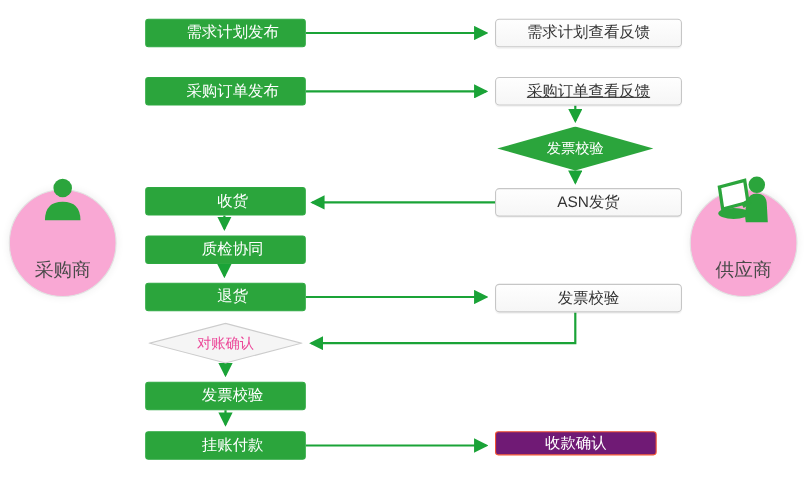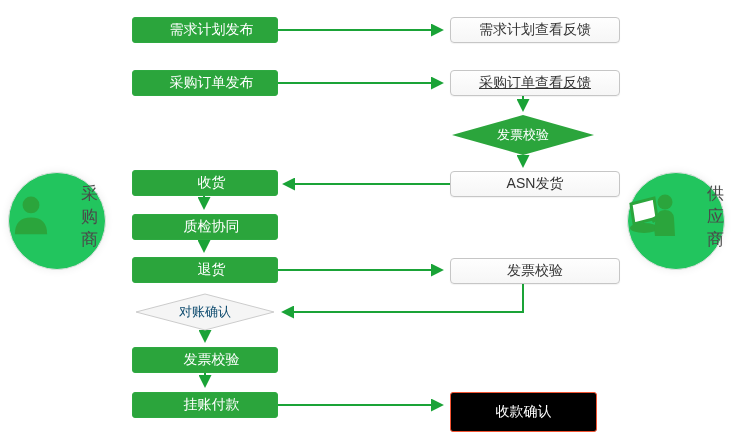--- a/index.html
+++ b/index.html
@@ -16,36 +16,36 @@
     width:146px;height:26px;left:132px;background:#2ba53c;color:#fff;
     border-radius:3px;border:1px solid #2ea941;padding-left:13px;
   }
   .node.white{
     width:170px;height:26px;left:450px;color:#333;
     background:linear-gradient(#fefefe,#f6f6f6);
     border:1px solid #c6c6c6;border-radius:4px;
     box-shadow:0 1px 1px rgba(0,0,0,0.05);
   }
   .node.red{
-    width:147px;height:40px;left:450px;background:#000000;color:#fff;
+    width:147px;height:22px;left:450px;background:#701a75;color:#fff;
     border-radius:3px;border:1px solid #f25433;
   }
   .diamond{position:absolute;}
   .diamond svg{position:absolute;left:0;top:0;}
   .diamond .diamond-label{
     position:absolute;left:0;top:0;width:100%;height:100%;
     display:flex;align-items:center;justify-content:center;font-size:13px;
   }
   .diamond.green-d .diamond-label{color:#fff;}
-  .diamond.gray-d .diamond-label{color:#0c4a6e;text-align:center;}
+  .diamond.gray-d .diamond-label{color:#ec4899;text-align:center;}
   .actor{
     position:absolute;width:98px;height:98px;border-radius:50%;
-    background:#22c55e;border:1px solid #e2e2e2;
+    background:#f9a8d4;border:1px solid #e2e2e2;
     box-shadow:0 0 8px rgba(0,0,0,0.07);
-    display:flex;align-items:center;justify-content:flex-end;
+    display:flex;flex-direction:column;align-items:center;justify-content:flex-end;
     box-sizing:border-box;padding-bottom:12px;gap:28px;
   }
   .actor .actor-label{font-size:17px;color:#4a4a4a;margin-top:2px;}
   .actor .actor-icon{line-height:0;}
 </style>
 </head>
 <body>
 
 <div class="canvas">
 

